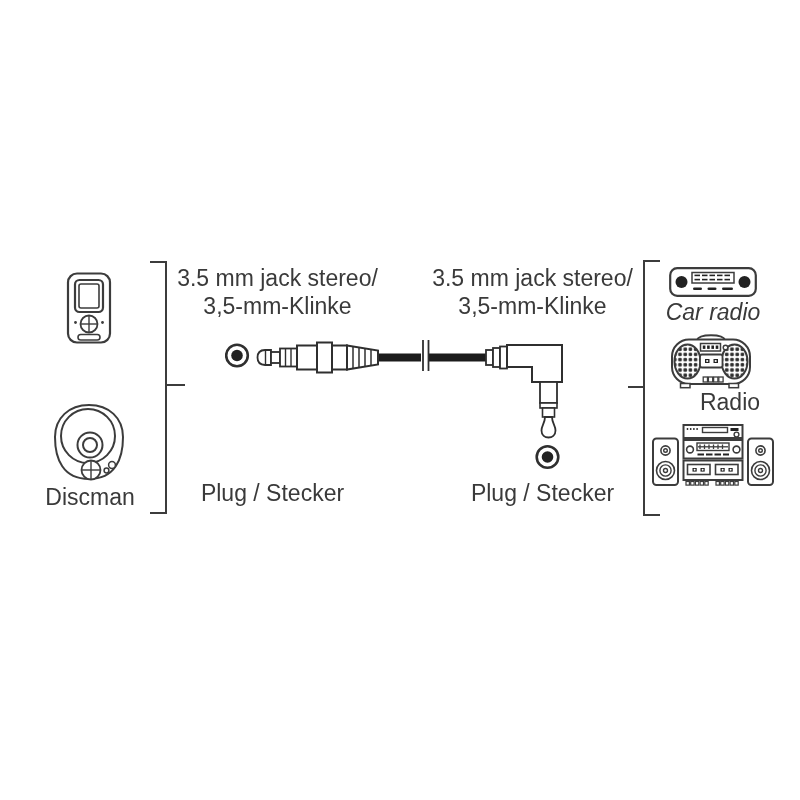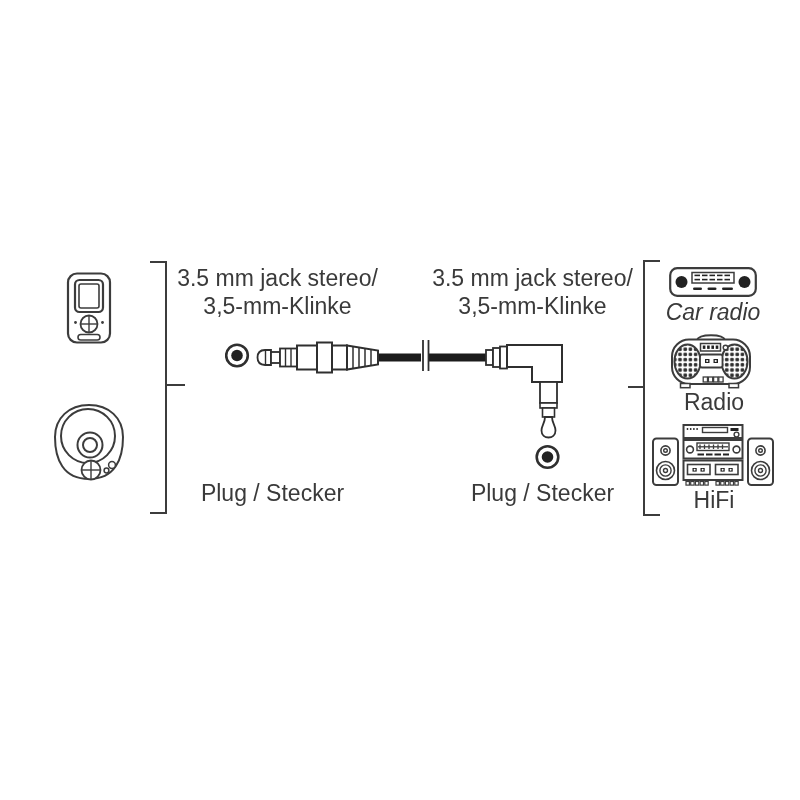--- a/index.html
+++ b/index.html
@@ -46,20 +46,21 @@
       <circle cx="40" cy="34" r="27" stroke-width="2"></circle>
       <circle cx="42" cy="43" r="12.5" stroke-width="2"></circle>
       <circle cx="42" cy="43" r="7" stroke-width="2"></circle>
       <circle cx="43" cy="68" r="9.5" fill="#fff" stroke-width="1.8"></circle>
       <line x1="33.5" y1="68" x2="52.5" y2="68" stroke-width="1.4"></line>
       <line x1="43" y1="58.5" x2="43" y2="77.5" stroke-width="1.4"></line>
       <circle cx="64" cy="63" r="3.4" fill="#fff" stroke-width="1.5"></circle>
       <circle cx="58.5" cy="68.5" r="2.4" fill="#fff" stroke-width="1.5"></circle>
     </svg>
   </div>
+  <div class="label" style="left:20px; top:483px; width:140px;">Discman</div>
 
   <div class="bracket-left"></div>
   <div class="tick tick-left"></div>
   <div class="bracket-right"></div>
   <div class="tick tick-right"></div>
 
   <div class="label" style="left:170px; top:264px; width:215px;">
     <div>3.5 mm jack stereo/</div>
     <div>3,5-mm-Klinke</div>
   </div>
@@ -170,21 +171,21 @@
       <rect x="38" y="28" width="4.5" height="4" fill="#222" stroke="none"></rect>
       <rect x="46.5" y="28" width="4.5" height="4" fill="#222" stroke="none"></rect>
       <circle cx="40.2" cy="30" r="1.1" fill="#fff" stroke="none"></circle>
       <circle cx="48.7" cy="30" r="1.1" fill="#fff" stroke="none"></circle>
       <rect x="36.2" y="46" width="4.3" height="5" fill="#fff" stroke-width="1.3"></rect>
       <rect x="41.4" y="46" width="4.3" height="5" fill="#fff" stroke-width="1.3"></rect>
       <rect x="46.6" y="46" width="4.3" height="5" fill="#fff" stroke-width="1.3"></rect>
       <rect x="51.8" y="46" width="4.3" height="5" fill="#fff" stroke-width="1.3"></rect>
     </svg>
   </div>
-  <div class="label" style="left:644px; top:388px; width:140px;">Radio</div>
+  <div class="label" style="left:644px; top:388px; width:140px;padding-left:16px;">Radio</div>
 
   <div class="abs" style="left:650px; top:423px;">
     <svg width="126" height="66" viewBox="0 0 126 66" fill="none" stroke="#3c3c3c">
 
       <rect x="3" y="15.5" width="25" height="46.5" rx="3.5" fill="#fff" stroke-width="2"></rect>
       <circle cx="15.5" cy="27.5" r="4.6" stroke-width="1.6"></circle>
         <circle cx="15.5" cy="27.5" r="1.8" stroke-width="1.4"></circle>
       <circle cx="15.5" cy="47.5" r="9" stroke-width="1.6"></circle>
         <circle cx="15.5" cy="47.5" r="5.6" stroke-width="1.4"></circle>
         <circle cx="15.5" cy="47.5" r="2" stroke-width="1.4"></circle>
@@ -248,15 +249,14 @@
           <rect x="50.1" y="58.5" width="3.4" height="3.6"></rect>
         <rect x="54.8" y="58.5" width="3.4" height="3.6"></rect>
         <rect x="66" y="58.5" width="3.4" height="3.6"></rect>
           <rect x="70.7" y="58.5" width="3.4" height="3.6"></rect>
         <rect x="75.4" y="58.5" width="3.4" height="3.6"></rect>
           <rect x="80.1" y="58.5" width="3.4" height="3.6"></rect>
         <rect x="84.8" y="58.5" width="3.4" height="3.6"></rect>
       </g>
     </svg>
   </div>
-  <div class="label" style="left:644px; top:486px; width:140px;">HiFi</div>
 
 </div>
 
 </body></html>

